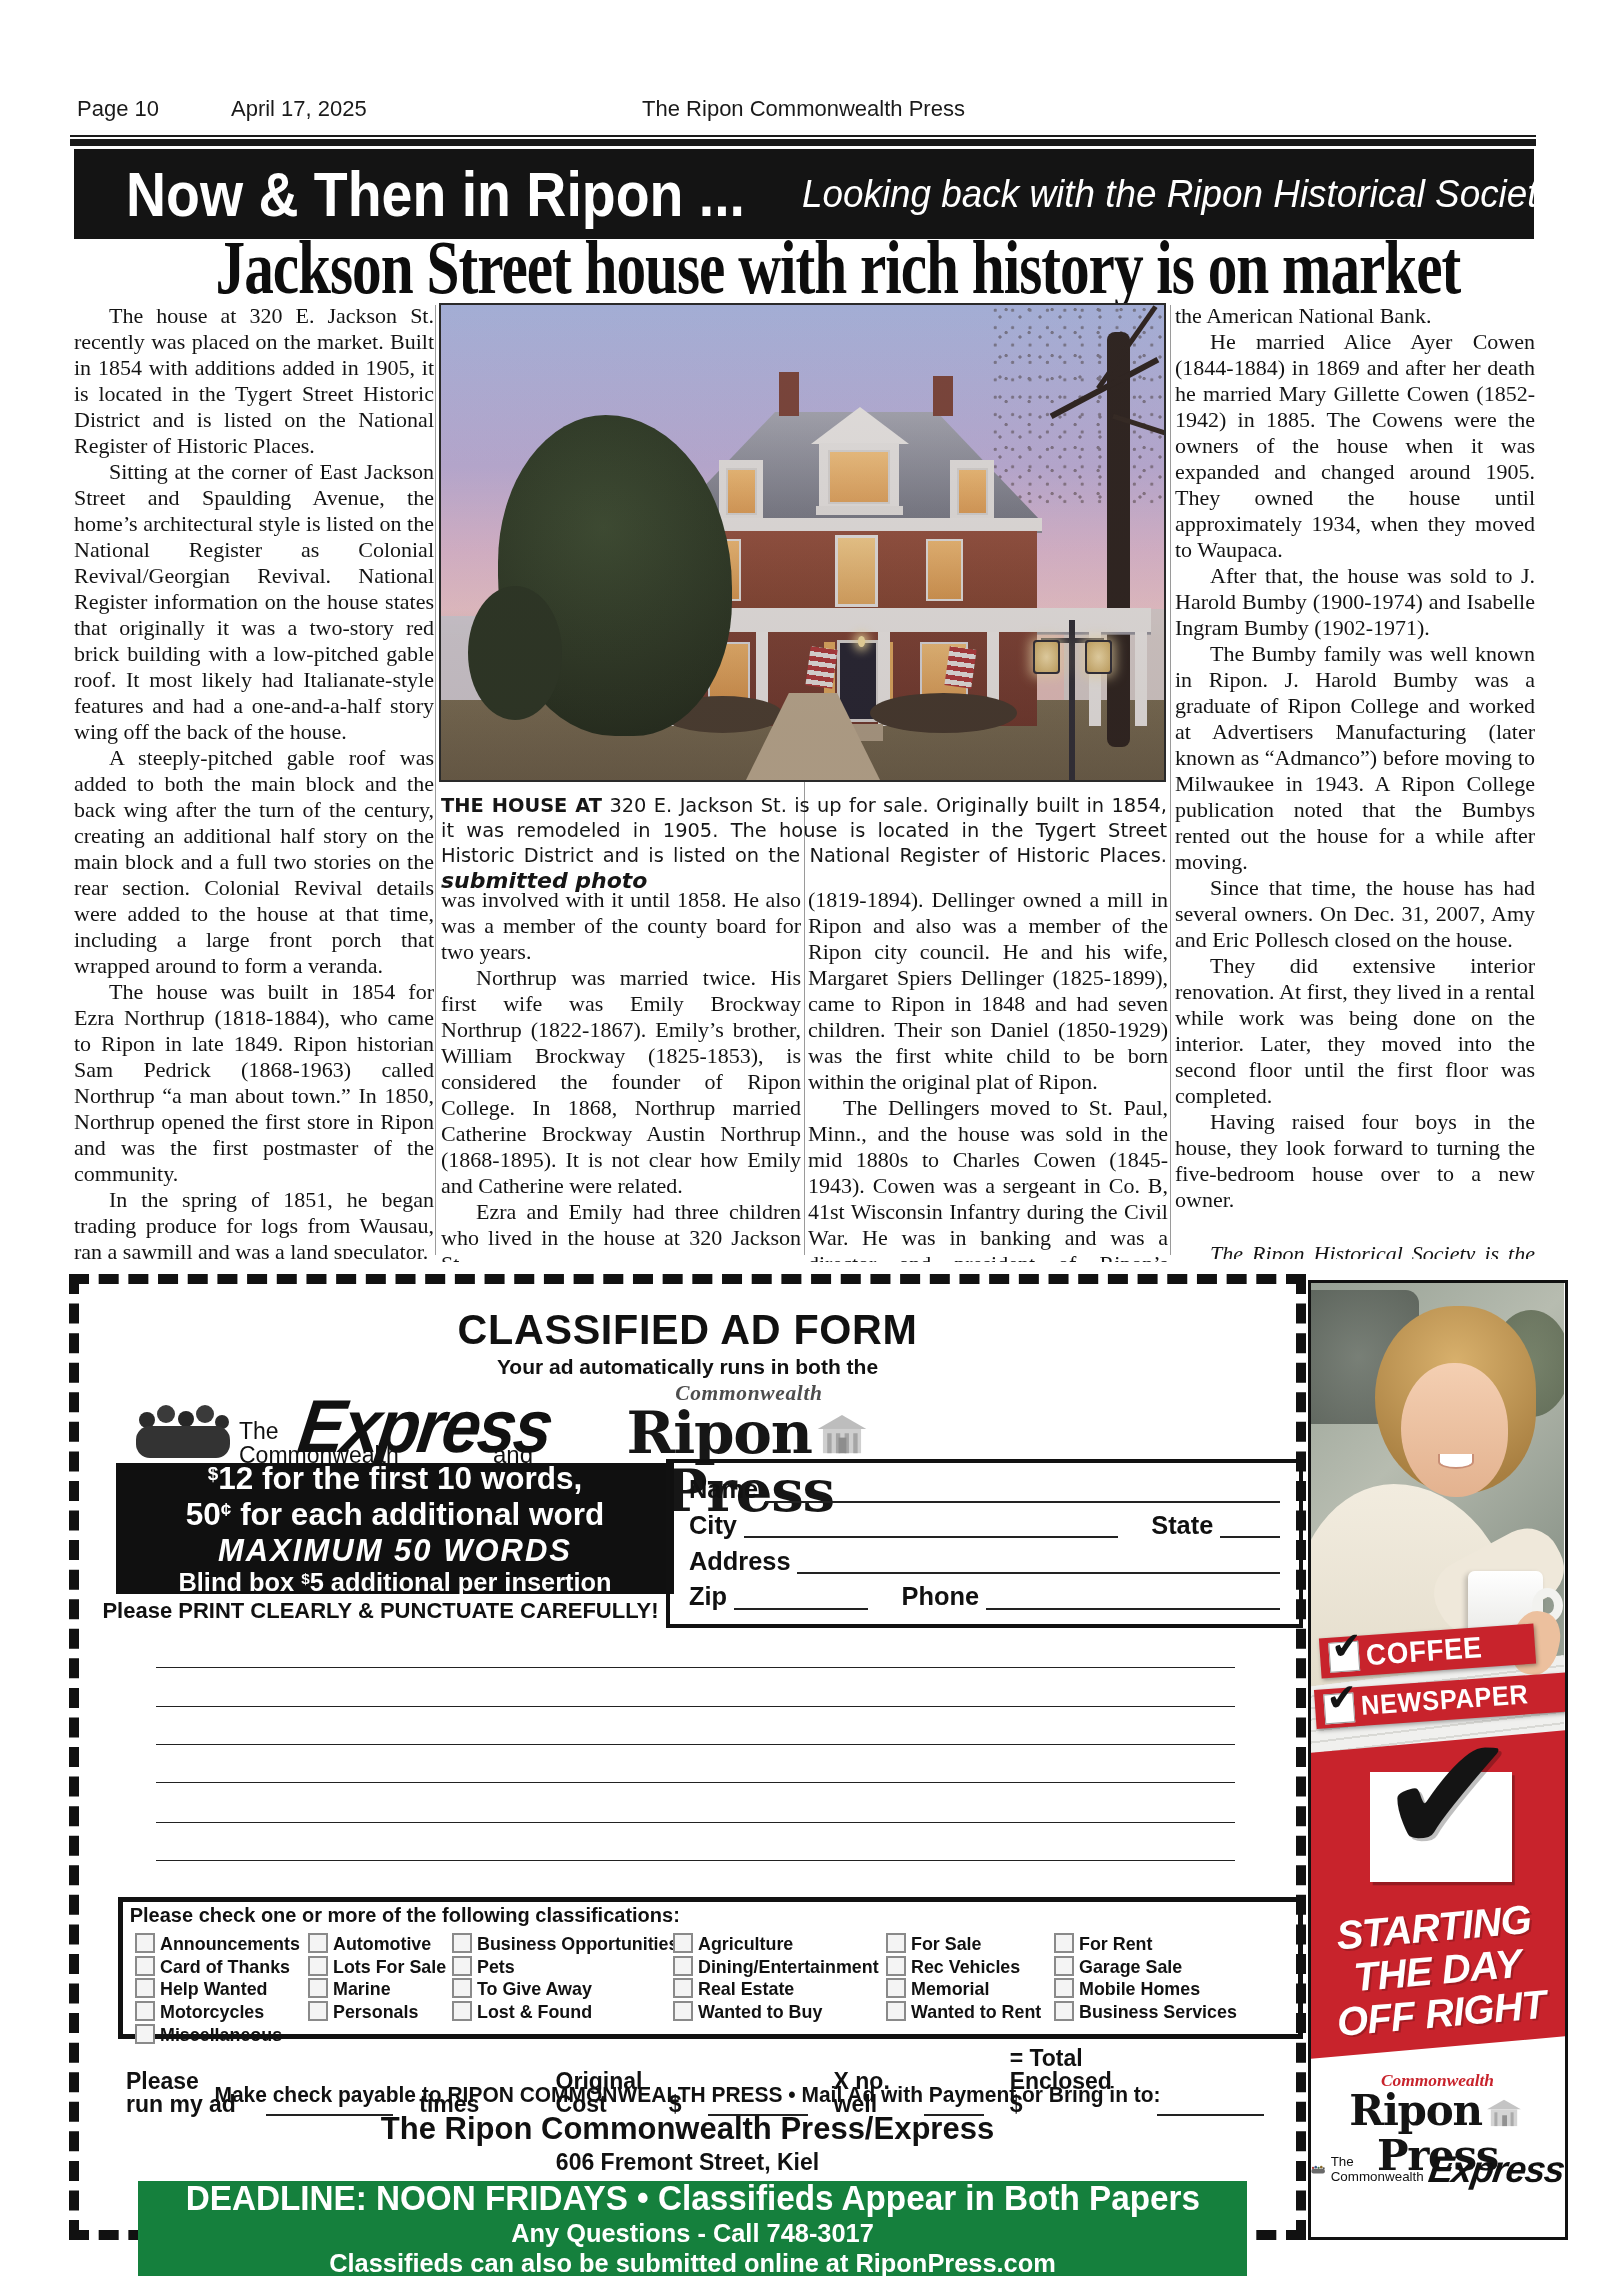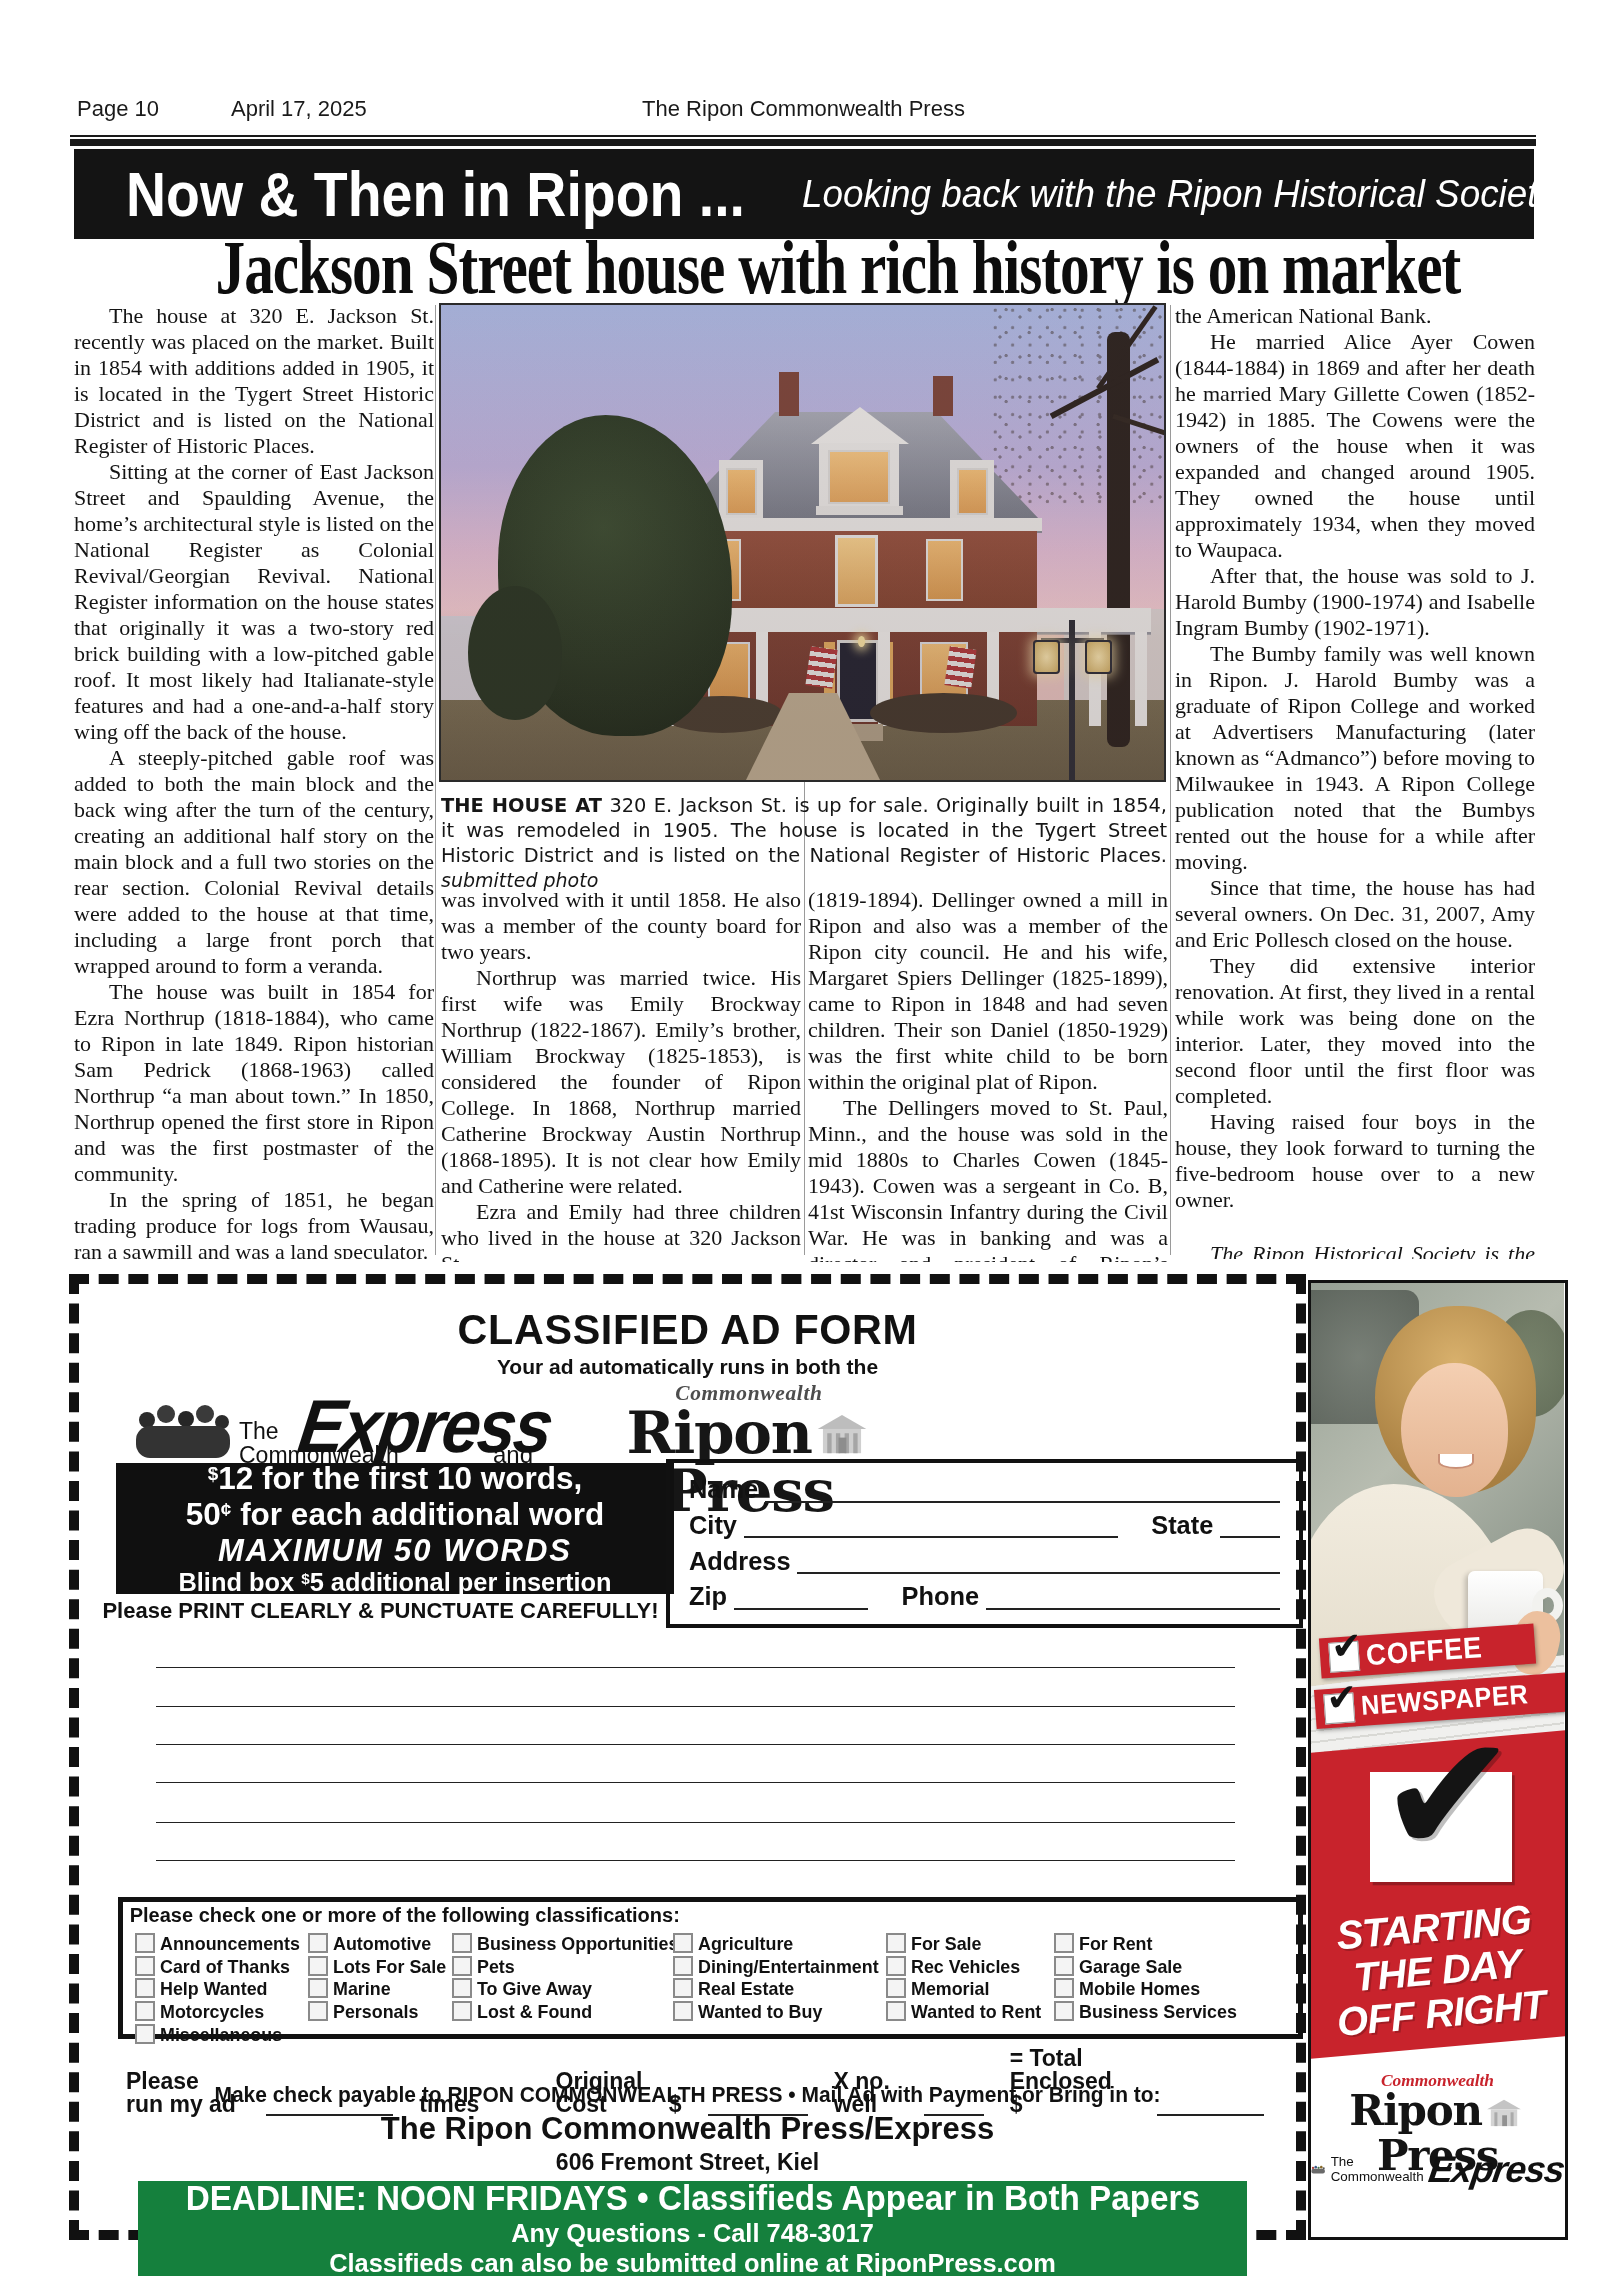--- a/index.html
+++ b/index.html
@@ -94,21 +94,21 @@
   .ph-pole{left:628px;top:315px;width:6px;height:165px;background:#2e2e33;}
   .ph-arm{left:600px;top:333px;width:63px;height:4.7px;background:#2e2e33;}
   .ph-lant1{left:592px;top:335px;width:23px;height:29.5px;background:radial-gradient(#f6e3ab,#cfae62);border:2px solid #2e2e33;border-radius:4px;box-shadow:0 0 12px 3.3px rgba(246,227,171,.7);}
   .ph-lant2{left:644px;top:335px;width:23px;height:29.5px;background:radial-gradient(#f6e3ab,#cfae62);border:2px solid #2e2e33;border-radius:4px;box-shadow:0 0 12px 3.3px rgba(246,227,171,.7);}
   .ph-dusk{left:0;top:0;width:100%;height:100%;background:linear-gradient(to bottom,rgba(90,70,120,.08),rgba(60,40,60,.16) 90%);}
 
   
   #caption{position:absolute;left:441px;top:793px;width:726px;
            font:19.4px/25px "DejaVu Sans",sans-serif;color:#161616;text-align:justify;}
   #caption .cap-lead{font-weight:bold;margin-top:36px;}
-  #caption .cap-credit{font-style:italic;font-size:19px;}
+  #caption .cap-credit{font-style:italic;font-size:22px;font-weight:bold;}
 
   
   #coupon{position:absolute;left:69px;top:1274px;width:1237px;height:966px;border:10px dashed #111;
           box-sizing:border-box;background:#fff;}
   #coupon .inner{position:absolute;left:0;top:0;width:1217px;height:946px;}
   .cform-title{position:absolute;left:0;top:24px;width:100%;text-align:center;}
   .cform-title span{display:inline-block;transform:scaleX(.96);font:bold 43px/1 "Liberation Sans",sans-serif;letter-spacing:0.7px;}
   .cform-sub{position:absolute;left:0;top:72px;width:100%;text-align:center;
              font:bold 21px/1 "Liberation Sans",sans-serif;font-weight:600;}
   

